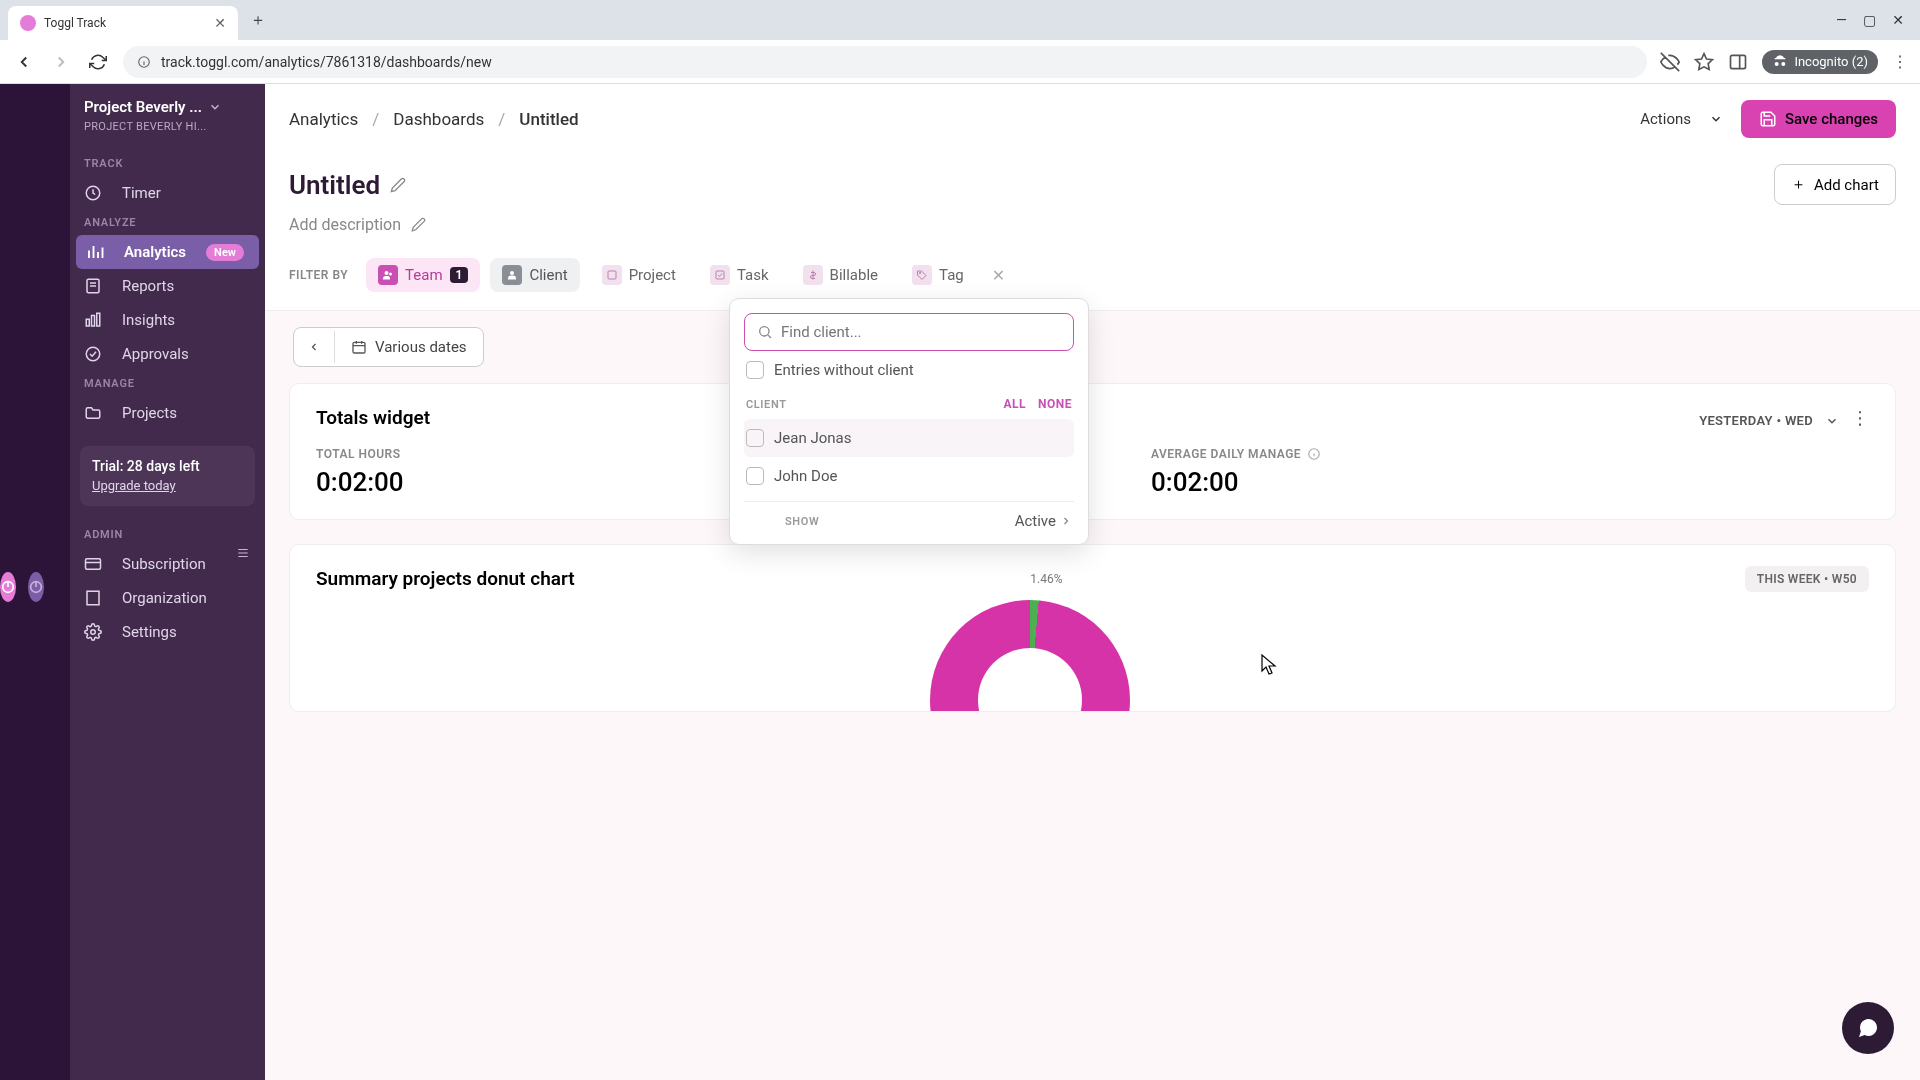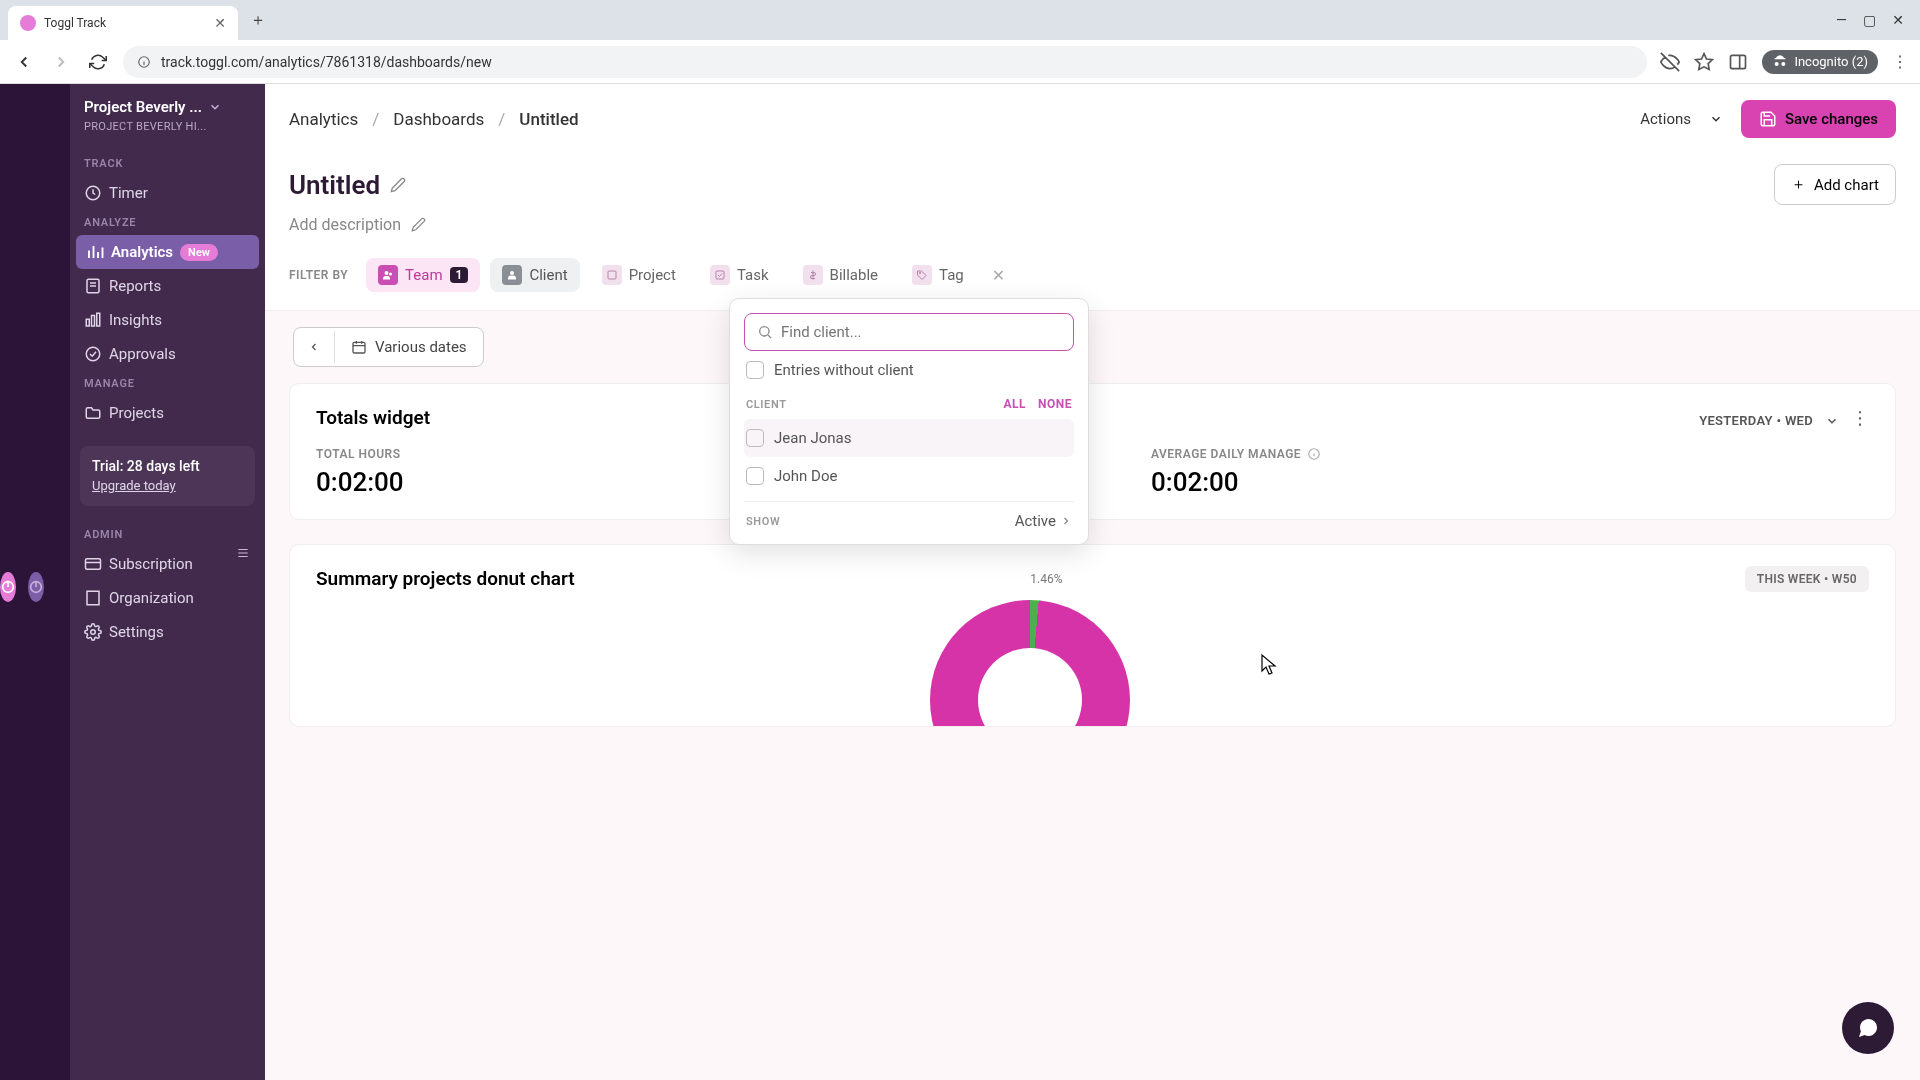--- a/index.html
+++ b/index.html
@@ -31,21 +31,21 @@
 .rail-avatar { width: 30px; height: 30px; border-radius: 50%; background: linear-gradient(135deg,#8b6aa8,#5a3d6e); margin-top: auto; }
 .rail-label { color: #aaa; font-size: 9px; letter-spacing: 0.5px; }
 .rail-bell { color: #e57cd8; margin: 10px 0; }
 .rail-help { color: #bbb; margin-bottom: 12px; }
 
 .sidebar { width: 195px; background: #412a4c; color: #e0d5e8; display: flex; flex-direction: column; padding: 14px 0 10px; }
 .ws-header { padding: 0 14px 4px; display: flex; align-items: center; gap: 6px; }
 .ws-title { font-size: 15px; font-weight: 600; color: #fff; }
 .ws-sub { padding: 0 14px 18px; font-size: 11px; color: #bba8c5; letter-spacing: 0.3px; }
 .sb-section { font-size: 11px; font-weight: 600; color: #9a85a8; letter-spacing: 0.8px; padding: 6px 14px; }
-.sb-item { display: flex; align-items: center; gap: 7px; padding: 8px 14px; cursor: pointer; font-size: 15px; }
+.sb-item { display: flex; align-items: center; gap: 20px; padding: 8px 14px; cursor: pointer; font-size: 15px; }
 .sb-item.active { background: #7b5ea8; color: #fff; font-weight: 600; border-radius: 6px; margin: 0 6px; padding: 8px 10px; }
 .sb-item .badge { background: #e57cd8; color: #fff; font-size: 11px; padding: 2px 8px; border-radius: 10px; font-weight: 600; }
 .sb-icon { width: 18px; display: inline-flex; justify-content: center; }
 .trial-box { margin: 16px 10px; padding: 12px; background: #4d3558; border-radius: 8px; }
 .trial-title { font-size: 14px; color: #fff; font-weight: 500; }
 .trial-link { font-size: 13px; color: #e0d5e8; text-decoration: underline; margin-top: 4px; display: inline-block; }
 .collapse-handle { position: absolute; left: 233px; top: 50%; background: #412a4c; color: #c9b8d4; padding: 6px 3px; border-radius: 0 4px 4px 0; }
 
 .main { flex: 1; background: #fdf7fa; overflow-y: auto; position: relative; }
 .topbar { display: flex; align-items: center; padding: 16px 24px; gap: 14px; background: #fff; }
@@ -97,21 +97,21 @@
 .po-search { display: flex; align-items: center; gap: 8px; border: 1.5px solid #c94fb3; border-radius: 8px; padding: 9px 12px; }
 .po-search input { border: none; outline: none; font-size: 15px; flex: 1; }
 .po-row { display: flex; align-items: center; gap: 10px; padding: 10px 2px; font-size: 15px; color: #555; cursor: pointer; border-radius: 6px;}
 .po-row.hover { background: #f8f4f7; }
 .po-check { width: 18px; height: 18px; border: 1.5px solid #bbb; border-radius: 4px; }
 .po-section { display: flex; align-items: center; padding: 8px 2px; }
 .po-section-label { font-size: 11px; font-weight: 600; color: #999; letter-spacing: 0.6px; }
 .po-links { margin-left: auto; display: flex; gap: 12px; }
 .po-links span { font-size: 12px; font-weight: 700; color: #c94fb3; letter-spacing: 0.5px; cursor: pointer; }
 .po-footer { display: flex; align-items: center; padding: 10px 2px 0; border-top: 1px solid #eee; margin-top: 6px;}
-.po-footer .label { font-size: 11px; font-weight: 600; color: #999; letter-spacing: 0.6px; }
+.po-footer .label { font-size: 11px; font-weight: 600; color: #999; letter-spacing: 0.6px; margin-left: 39px; }
 .po-footer .value { margin-left: auto; font-size: 15px; color: #555; display: flex; align-items: center; gap: 4px; }
 
 .cursor { position: absolute; left: 530px; top: 354px; font-size: 18px; z-index: 30; pointer-events: none; }
 
 
 .donut-wrap { position: relative; height: 120px; display:flex; justify-content:center; }
 .donut { width: 200px; height: 200px; border-radius: 50%; background: conic-gradient(#4caf50 0deg 5deg, #d633a8 5deg 360deg); position: relative; top: 10px;}
 .donut::after { content:''; position:absolute; inset: 48px; background:#fff; border-radius:50%; }
 .donut-label { position: absolute; top: -18px; left: 50%; font-size: 12px; color: #777; }
 
@@ -479,21 +479,21 @@
                 <circle cx="12" cy="12" r="9"></circle>
                 <line x1="12" y1="8" x2="12" y2="8"></line>
                 <line x1="12" y1="11" x2="12" y2="16"></line>
               </svg>
           </div>
           <div class="stat-value">0:02:00</div>
         </div>
       </div>
     </div>
 
-    <div class="widget" style="overflow:hidden; padding-bottom:16px;">
+    <div class="widget" style="overflow:hidden; padding-bottom:1px;">
       <div class="widget-head">
         <span class="widget-title">Summary projects donut chart</span>
       </div>
       <span class="range-pill" style="position:static; float:right; margin-top:-24px;">THIS WEEK • W50</span>
       <div class="donut-wrap">
         <span class="donut-label">1.46%</span>
         <div class="donut"></div>
       </div>
     </div>
 

